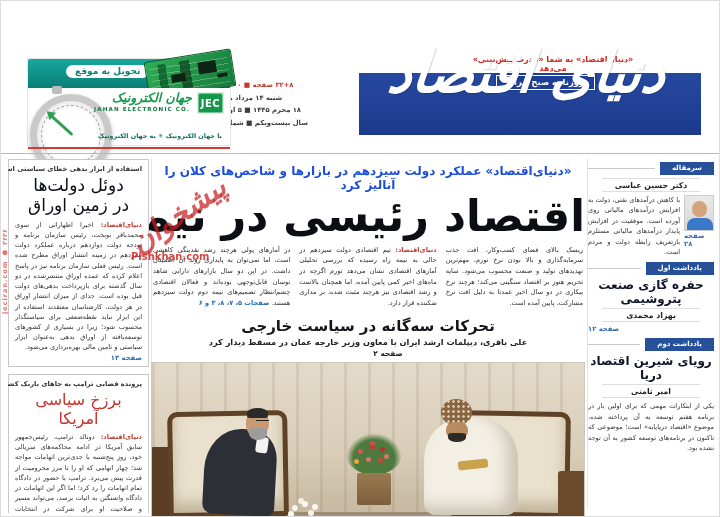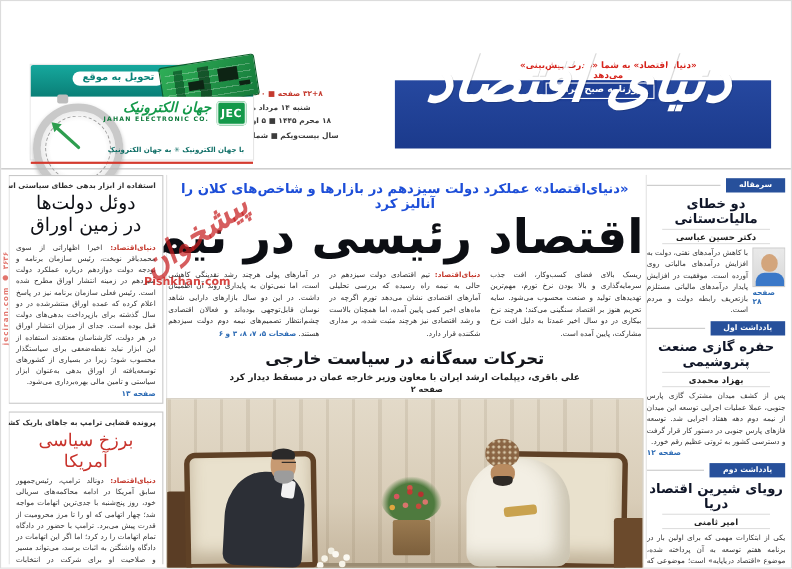--- a/index.html
+++ b/index.html
@@ -188,41 +188,39 @@
   <div class="top-rule"></div>
   <div class="vline" style="right:131px;"></div>
   <div class="vline" style="left:150px;"></div>
 
   <aside class="col-right">
 
     <div class="tag-row">
       <span class="tag-chip">سرمقاله</span>
       <span class="tag-line"></span>
     </div>
-    <div class="sb-title">دو خطای مالیات‌ستانی</div>
     <div class="sb-author">دکتر حسین عباسی</div>
     <div class="sb-media">
       <div>
         <div class="author-photo">
           <div class="hr"></div>
             <div class="hd"></div>
             <div class="sh"></div>
         </div>
         <div class="sb-page">صفحه ۲۸</div>
       </div>
       <div class="sb-body">با کاهش درآمدهای نفتی، دولت به افزایش درآمدهای مالیاتی روی آورده است. موفقیت در افزایش پایدار درآمدهای مالیاتی مستلزم بازتعریف رابطه دولت و مردم است.</div>
     </div>
 
     <div class="tag-row">
       <span class="tag-chip">یادداشت اول</span>
       <span class="tag-line"></span>
     </div>
     <div class="sb-title">حفره گازی صنعت پتروشیمی</div>
     <div class="sb-author">بهزاد محمدی</div>
-    <div class="sb-body">پس از کشف میدان مشترک گازی پارس جنوبی، عملا عملیات اجرایی توسعه این میدان از نیمه دوم دهه هفتاد اجرایی شد. توسعه فازهای پارس جنوبی در دستور کار قرار گرفت و دسترسی کشور به ثروتی عظیم رقم خورد.</div>
     <div class="sb-page">صفحه ۱۲</div>
 
     <div class="tag-row">
       <span class="tag-chip">یادداشت دوم</span>
       <span class="tag-line"></span>
     </div>
     <div class="sb-title">رویای شیرین اقتصاد دریا</div>
     <div class="sb-author">امیر ثامنی</div>
     <div class="sb-body">یکی از ابتکارات مهمی که برای اولین بار در برنامه هفتم توسعه به آن پرداخته شده، موضوع «اقتصاد دریاپایه» است؛ موضوعی که تاکنون در برنامه‌های توسعه کشور به آن توجه نشده بود.</div>
 

